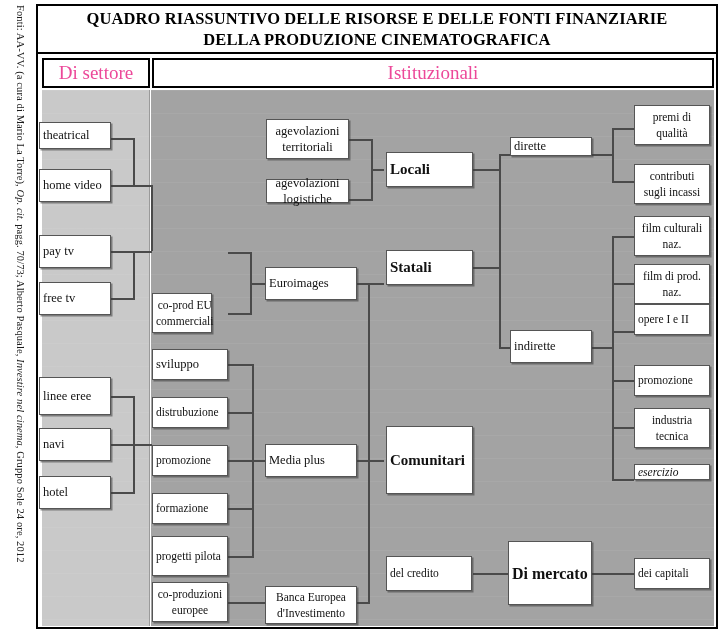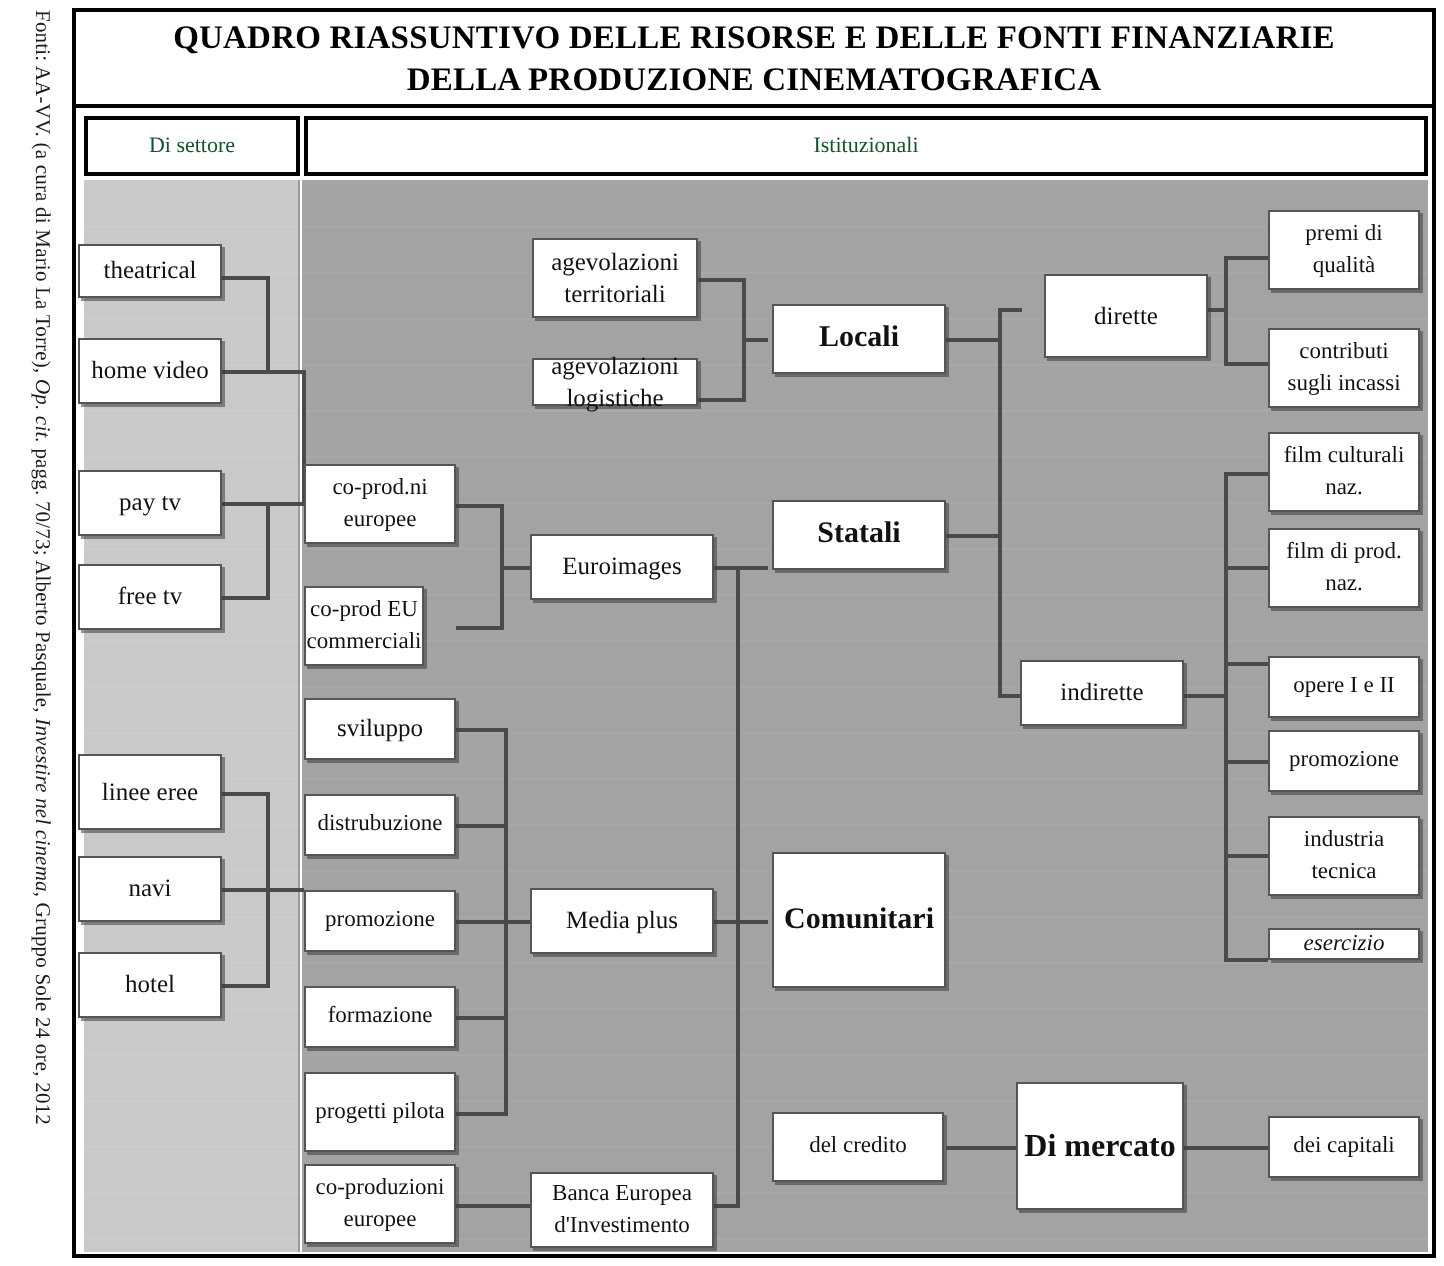--- a/index.html
+++ b/index.html
@@ -29,21 +29,21 @@
     border-bottom:2.5px solid #000;box-sizing:border-box;
     display:flex;flex-direction:column;align-items:center;justify-content:center;
     font-weight:bold;font-size:16.5px;line-height:21px;color:#000;text-align:center;
     letter-spacing:.1px;
   }
   
   .hdr{
     position:absolute;top:58px;height:30px;box-sizing:border-box;
     border:2px solid #000;background:#fff;
     display:flex;align-items:center;justify-content:center;
-    font-size:11px;color:#14532d;
+    font-size:19px;color:#ec4899;
   }
   #hdr-settore{left:42px;width:108px;}
   #hdr-istituz{left:152px;width:562px;}
 
   
   .panel{position:absolute;top:90px;height:536px;box-sizing:border-box;}
   #panel-settore{left:42px;width:108px;background:#c9c9c9;border-right:1px solid #9a9a9a;}
   #panel-istituz{left:151px;width:563px;background:#a3a3a3;}
 
   
@@ -56,21 +56,21 @@
   
   .ln{position:absolute;background:#4a4a4a;}
   .lnh{height:2px;}
   .lnv{width:2px;}
 
   
   .node{
     position:absolute;box-sizing:border-box;
     background:#ffffff;border:1.5px solid #555;
     box-shadow:1.5px 1.5px 0 rgba(60,60,60,.55);
-    display:flex;align-items:center;justify-content:center;text-align:center;
+    display:flex;align-items:center;justify-content:flex-start;text-align:center;
     font-size:12.5px;line-height:15px;color:#111;padding:0 3px;
   }
   .node.two{line-height:16px;}
   .node.bold{font-weight:bold;font-size:15px;}
   .node.bold.big{font-size:16px;}
   .node.small{font-size:11.5px;}
 </style>
 </head>
 <body>
 
@@ -178,23 +178,20 @@
   <div class="node two" style="left:39px;top:377px;width:72px;height:38px;">
       <span>linee eree</span>
     </div>
   <div class="node" style="left:39px;top:428px;width:72px;height:33px;">
       <span>navi</span>
     </div>
   <div class="node" style="left:39px;top:476px;width:72px;height:33px;">
       <span>hotel</span>
     </div>
 
-  <div class="node two small" style="left:152px;top:232px;width:76px;height:40px;">
-      <span>co-prod.ni europee</span>
-    </div>
   <div class="node two small" style="left:152px;top:293px;width:60px;height:40px;">
       <span>co-prod EU commerciali</span>
     </div>
   <div class="node" style="left:152px;top:349px;width:76px;height:31px;">
       <span>sviluppo</span>
     </div>
   <div class="node small" style="left:152px;top:397px;width:76px;height:31px;">
       <span>distrubuzione</span>
     </div>
   <div class="node small" style="left:152px;top:445px;width:76px;height:31px;">
@@ -235,40 +232,40 @@
   <div class="node bold" style="left:386px;top:250px;width:87px;height:35px;">
       <span>Statali</span>
     </div>
   <div class="node bold" style="left:386px;top:426px;width:87px;height:68px;">
       <span>Comunitari</span>
     </div>
   <div class="node bold big" style="left:508px;top:541px;width:84px;height:64px;">
       <span>Di mercato</span>
     </div>
 
-  <div class="node" style="left:510px;top:137px;width:82px;height:42px;margin-left:12px;">
+  <div class="node" style="left:510px;top:137px;width:82px;height:19px;">
       <span>dirette</span>
     </div>
   <div class="node" style="left:510px;top:330px;width:82px;height:33px;">
       <span>indirette</span>
     </div>
 
   <div class="node two small" style="left:634px;top:105px;width:76px;height:40px;">
       <span>premi di qualità</span>
     </div>
   <div class="node two small" style="left:634px;top:164px;width:76px;height:40px;">
       <span>contributi sugli incassi</span>
     </div>
   <div class="node two small" style="left:634px;top:216px;width:76px;height:40px;">
       <span>film culturali naz.</span>
     </div>
   <div class="node two small" style="left:634px;top:264px;width:76px;height:40px;">
       <span>film di prod. naz.</span>
     </div>
-  <div class="node small" style="left:634px;top:328px;width:76px;height:31px;">
+  <div class="node small" style="left:634px;top:304px;width:76px;height:31px;">
       <span>opere  I e II</span>
     </div>
   <div class="node small" style="left:634px;top:365px;width:76px;height:31px;">
       <span>promozione</span>
     </div>
   <div class="node two small" style="left:634px;top:408px;width:76px;height:40px;">
       <span>industria tecnica</span>
     </div>
   <div class="node small" style="left:634px;top:464px;width:76px;height:16px;font-style:italic;">
       <span>esercizio</span>

